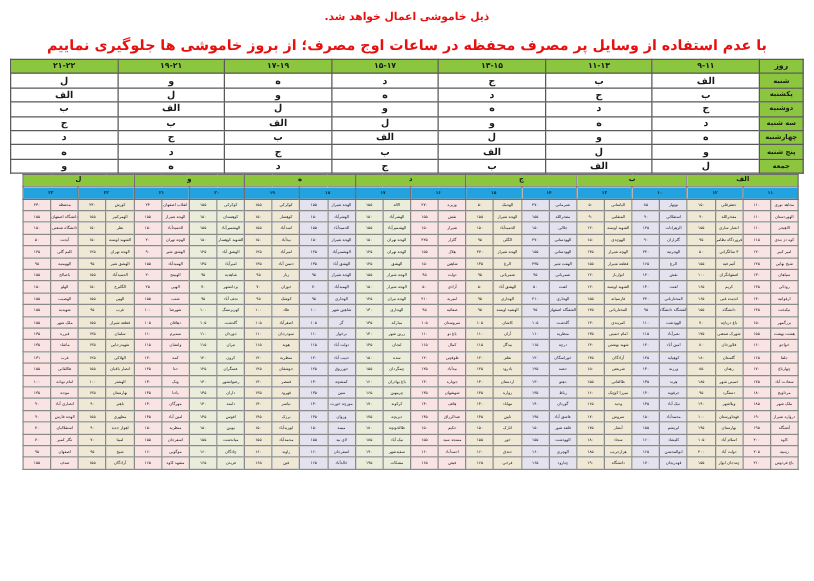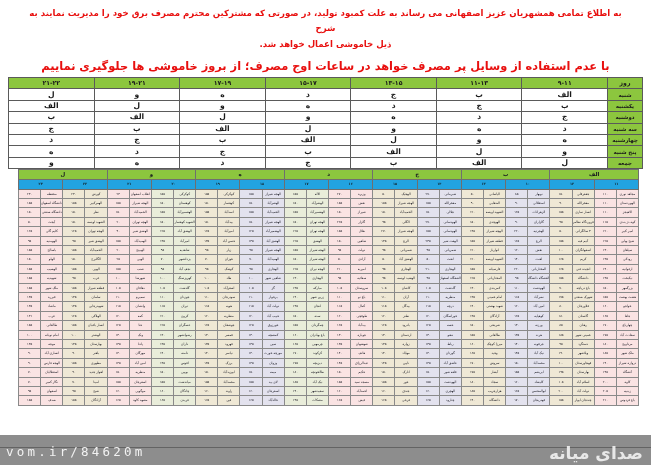--- a/index.html
+++ b/index.html
@@ -91,23 +91,22 @@
     position:absolute;right:0;top:0;width:3px;height:435px;
     background:#ffffff;
   }
 </style>
 </head>
 <body>
 
 <div id="page">
 
   <div class="announce">
-    <div class="l1">به اطلاع تمامی همشهریان عزیز اصفهانی می رساند به علت کمبود تولید، در صورتی که مشترکین محترم مصرف برق خود را مدیریت نمایند به شرح</div>
     <div class="l2">ذیل خاموشی اعمال خواهد شد.</div>
-    <div class="l3">با عدم استفاده از وسایل پر مصرف خواهد در ساعات اوج مصرف؛ از بروز خاموشی ها جلوگیری نماییم</div>
+    <div class="l3">با عدم استفاده از وسایل پر مصرف محفظه در ساعات اوج مصرف؛ از بروز خاموشی ها جلوگیری نماییم</div>
   </div>
 
 
   <div class="sched-wrap">
     <table class="sched">
       <thead>
         <tr id="sched-head-row">
             <th class="hdr" style="width: 34px;">روز</th>
             <th class="hdr">۹-۱۱</th>
             <th class="hdr">۱۱-۱۳</th>
@@ -913,19 +912,14 @@
             <td class="num" style="background: rgb(239, 232, 213);">۱۵۵</td>
             <td class="nm" style="background: rgb(250, 227, 227);">صدف</td>
             <td class="num" style="background: rgb(250, 227, 227);">۱۵۵</td>
           </tr>
         </tbody>
     </table>
   </div>
 
   <div class="side-rule"></div>
 
-  <div class="footer">
-    <div class="footer-rule"></div>
-    <div class="wm-left">vom.ir/84620m</div>
-    <div class="wm-right">صدای میانه</div>
-  </div>
 
 </div>
 
 </body></html>

